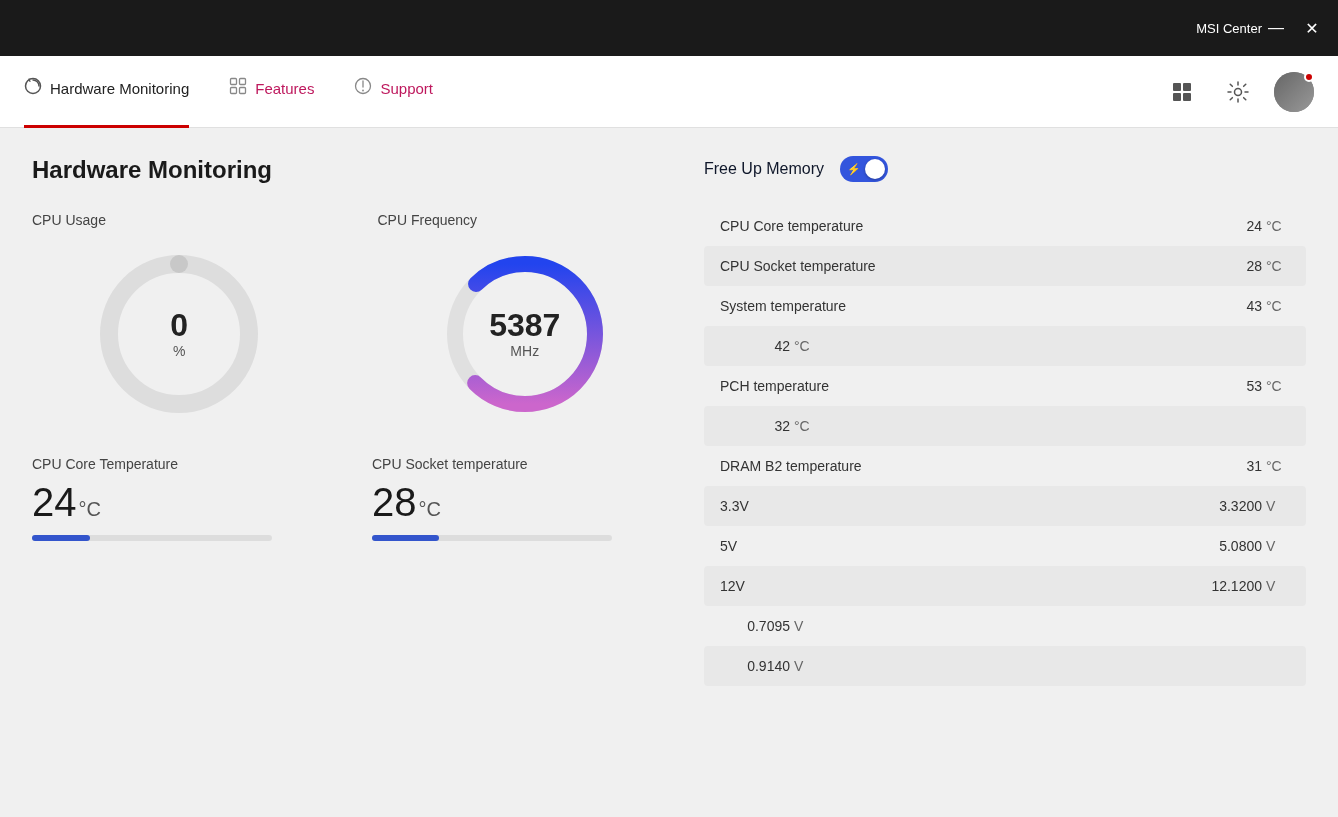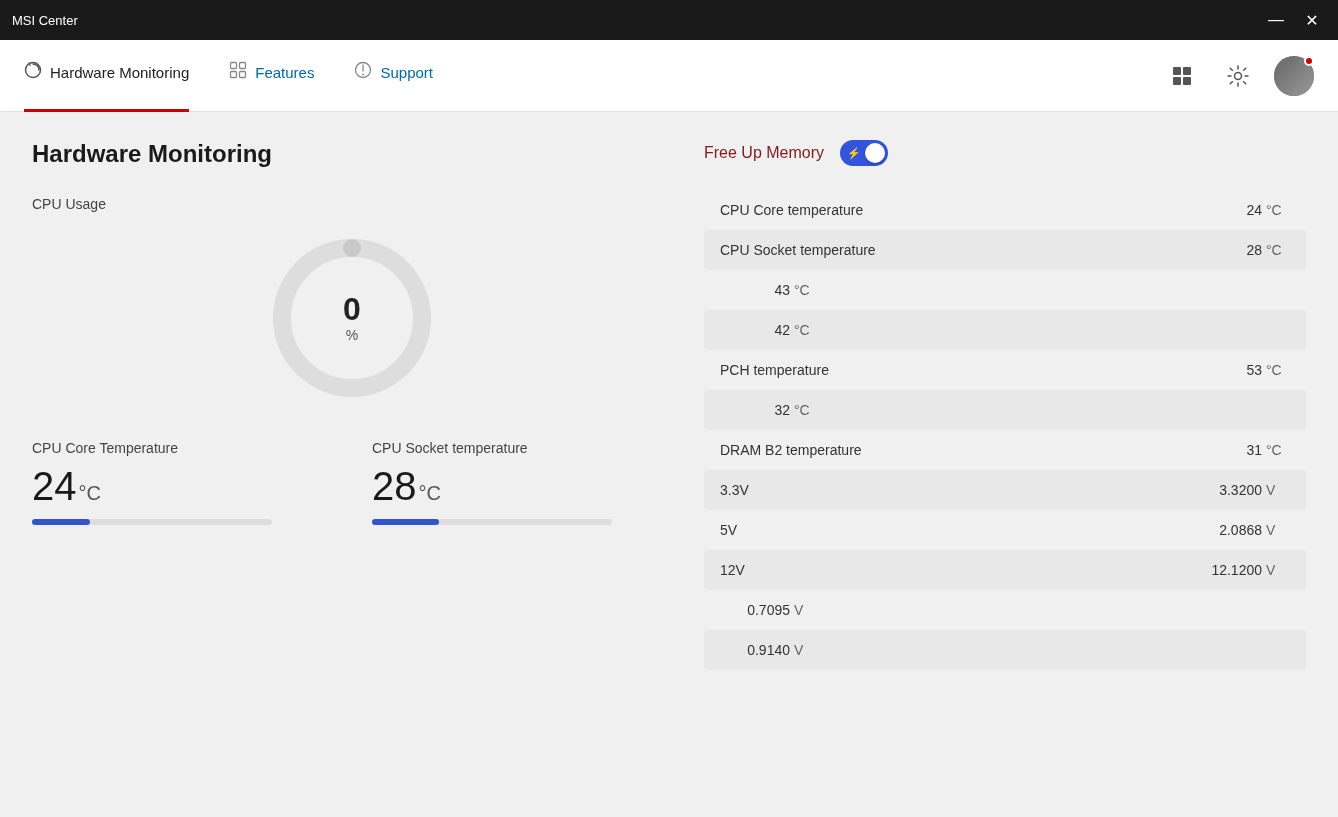--- a/index.html
+++ b/index.html
@@ -1,24 +1,24 @@
 <!DOCTYPE html>
 <html><head>
   <meta charset="utf-8">
   <style>
     * { margin: 0; padding: 0; box-sizing: border-box; }
     body { font-family: 'Segoe UI', Arial, sans-serif; background: #f0f0f0; width: 1338px; height: 817px; overflow: hidden; }
 
     
     .title-bar {
       background: #1a1a1a;
-      height: 40px;
+      height: 56px;
       display: flex;
       align-items: center;
-      justify-content: space-between;
+      justify-content: flex-end;
       padding: 0 12px;
       color: white;
       font-size: 13px;
     }
     .title-bar-left { display: flex; align-items: center; gap: 8px; }
     .title-bar-controls { display: flex; gap: 8px; }
     .title-btn {
       width: 28px; height: 28px;
       background: transparent;
       border: none;
@@ -36,21 +36,21 @@
       display: flex;
       align-items: center;
       padding: 0 24px;
       border-bottom: 1px solid #e0e0e0;
       justify-content: space-between;
     }
     .nav-left { display: flex; align-items: center; gap: 40px; }
     .nav-item {
       display: flex; align-items: center; gap: 8px;
       font-size: 15px;
-      color: #0369a1;
+      color: #be185d;
       cursor: pointer;
       padding-bottom: 4px;
       border-bottom: 3px solid transparent;
       height: 72px;
     }
     .nav-item.active {
       color: #222;
       border-bottom: 3px solid #cc0000;
       font-weight: 500;
     }
@@ -168,21 +168,21 @@
     .right-panel::-webkit-scrollbar { width: 8px; }
     .right-panel::-webkit-scrollbar-track { background: #e0e0e0; }
     .right-panel::-webkit-scrollbar-thumb { background: #bbb; border-radius: 4px; }
 
     .free-memory-row {
       display: flex;
       align-items: center;
       gap: 16px;
       margin-bottom: 24px;
     }
-    .free-memory-label { font-size: 16px; color: #7f1d1d; font-weight: 500; }
+    .free-memory-label { font-size: 16px; color: #0f172a; font-weight: 500; }
     .toggle-switch {
       width: 48px; height: 26px;
       background: #3355dd;
       border-radius: 13px;
       position: relative;
       cursor: pointer;
       display: flex;
       align-items: center;
       padding: 3px;
     }
@@ -296,20 +296,44 @@
               <circle cx="90" cy="90" r="70" fill="none" stroke="#c8c8c8" stroke-width="18" stroke-dasharray="0 440" stroke-dashoffset="0" stroke-linecap="round" transform="rotate(-90 90 90)"></circle>
             </svg>
             <div class="donut-center">
               <div class="donut-value">0</div>
               <div class="donut-unit">%</div>
             </div>
           </div>
         </div>
       </div>
 
+      <div class="gauge-container">
+        <div class="gauge-label">CPU Frequency</div>
+        <div class="gauge-wrapper">
+          <div class="donut">
+            <svg viewBox="0 0 180 180">
+
+              <circle cx="90" cy="90" r="70" fill="none" stroke="#e0e0e0" stroke-width="16"></circle>
+
+              <defs>
+                <linearGradient id="freqGrad" x1="0%" y1="0%" x2="100%" y2="0%">
+                  <stop offset="0%" stop-color="#cc66cc"></stop>
+                  <stop offset="100%" stop-color="#2244ee"></stop>
+                </linearGradient>
+              </defs>
+
+              <circle cx="90" cy="90" r="70" fill="none" stroke="url(#freqGrad)" stroke-width="16" stroke-dasharray="330 110" stroke-dashoffset="55" stroke-linecap="round" transform="rotate(-90 90 90)"></circle>
+            </svg>
+            <div class="donut-center">
+              <div class="donut-value">5387</div>
+              <div class="donut-unit">MHz</div>
+            </div>
+          </div>
+        </div>
+      </div>
     </div>
 
     <div class="temp-cards-row">
       <div class="temp-card">
         <div class="temp-card-label">CPU Core Temperature</div>
         <div class="temp-value-row">
           <span class="temp-value">24</span>
           <span class="temp-unit">°C</span>
         </div>
         <div class="temp-bar-bg">
@@ -344,20 +368,21 @@
     <span class="sensor-name">CPU Core temperature</span>
     <span class="sensor-value">24</span>
     <span class="sensor-unit">°C</span>
   </div>
         <div class="sensor-row">
     <span class="sensor-name">CPU Socket temperature</span>
     <span class="sensor-value">28</span>
     <span class="sensor-unit">°C</span>
   </div>
         <div class="sensor-row">
+    <span class="sensor-name">System temperature</span>
     <span class="sensor-value">43</span>
     <span class="sensor-unit">°C</span>
   </div>
         <div class="sensor-row">
     <span class="sensor-value">42</span>
     <span class="sensor-unit">°C</span>
   </div>
         <div class="sensor-row">
     <span class="sensor-name">PCH temperature</span>
     <span class="sensor-value">53</span>
@@ -372,21 +397,21 @@
     <span class="sensor-value">31</span>
     <span class="sensor-unit">°C</span>
   </div>
         <div class="sensor-row">
     <span class="sensor-name">3.3V</span>
     <span class="sensor-value">3.3200</span>
     <span class="sensor-unit">V</span>
   </div>
         <div class="sensor-row">
     <span class="sensor-name">5V</span>
-    <span class="sensor-value">2.0868</span>
+    <span class="sensor-value">5.0800</span>
     <span class="sensor-unit">V</span>
   </div>
         <div class="sensor-row">
     <span class="sensor-name">12V</span>
     <span class="sensor-value">12.1200</span>
     <span class="sensor-unit">V</span>
   </div>
         <div class="sensor-row">
     <span class="sensor-value">0.7095</span>
     <span class="sensor-unit">V</span>

